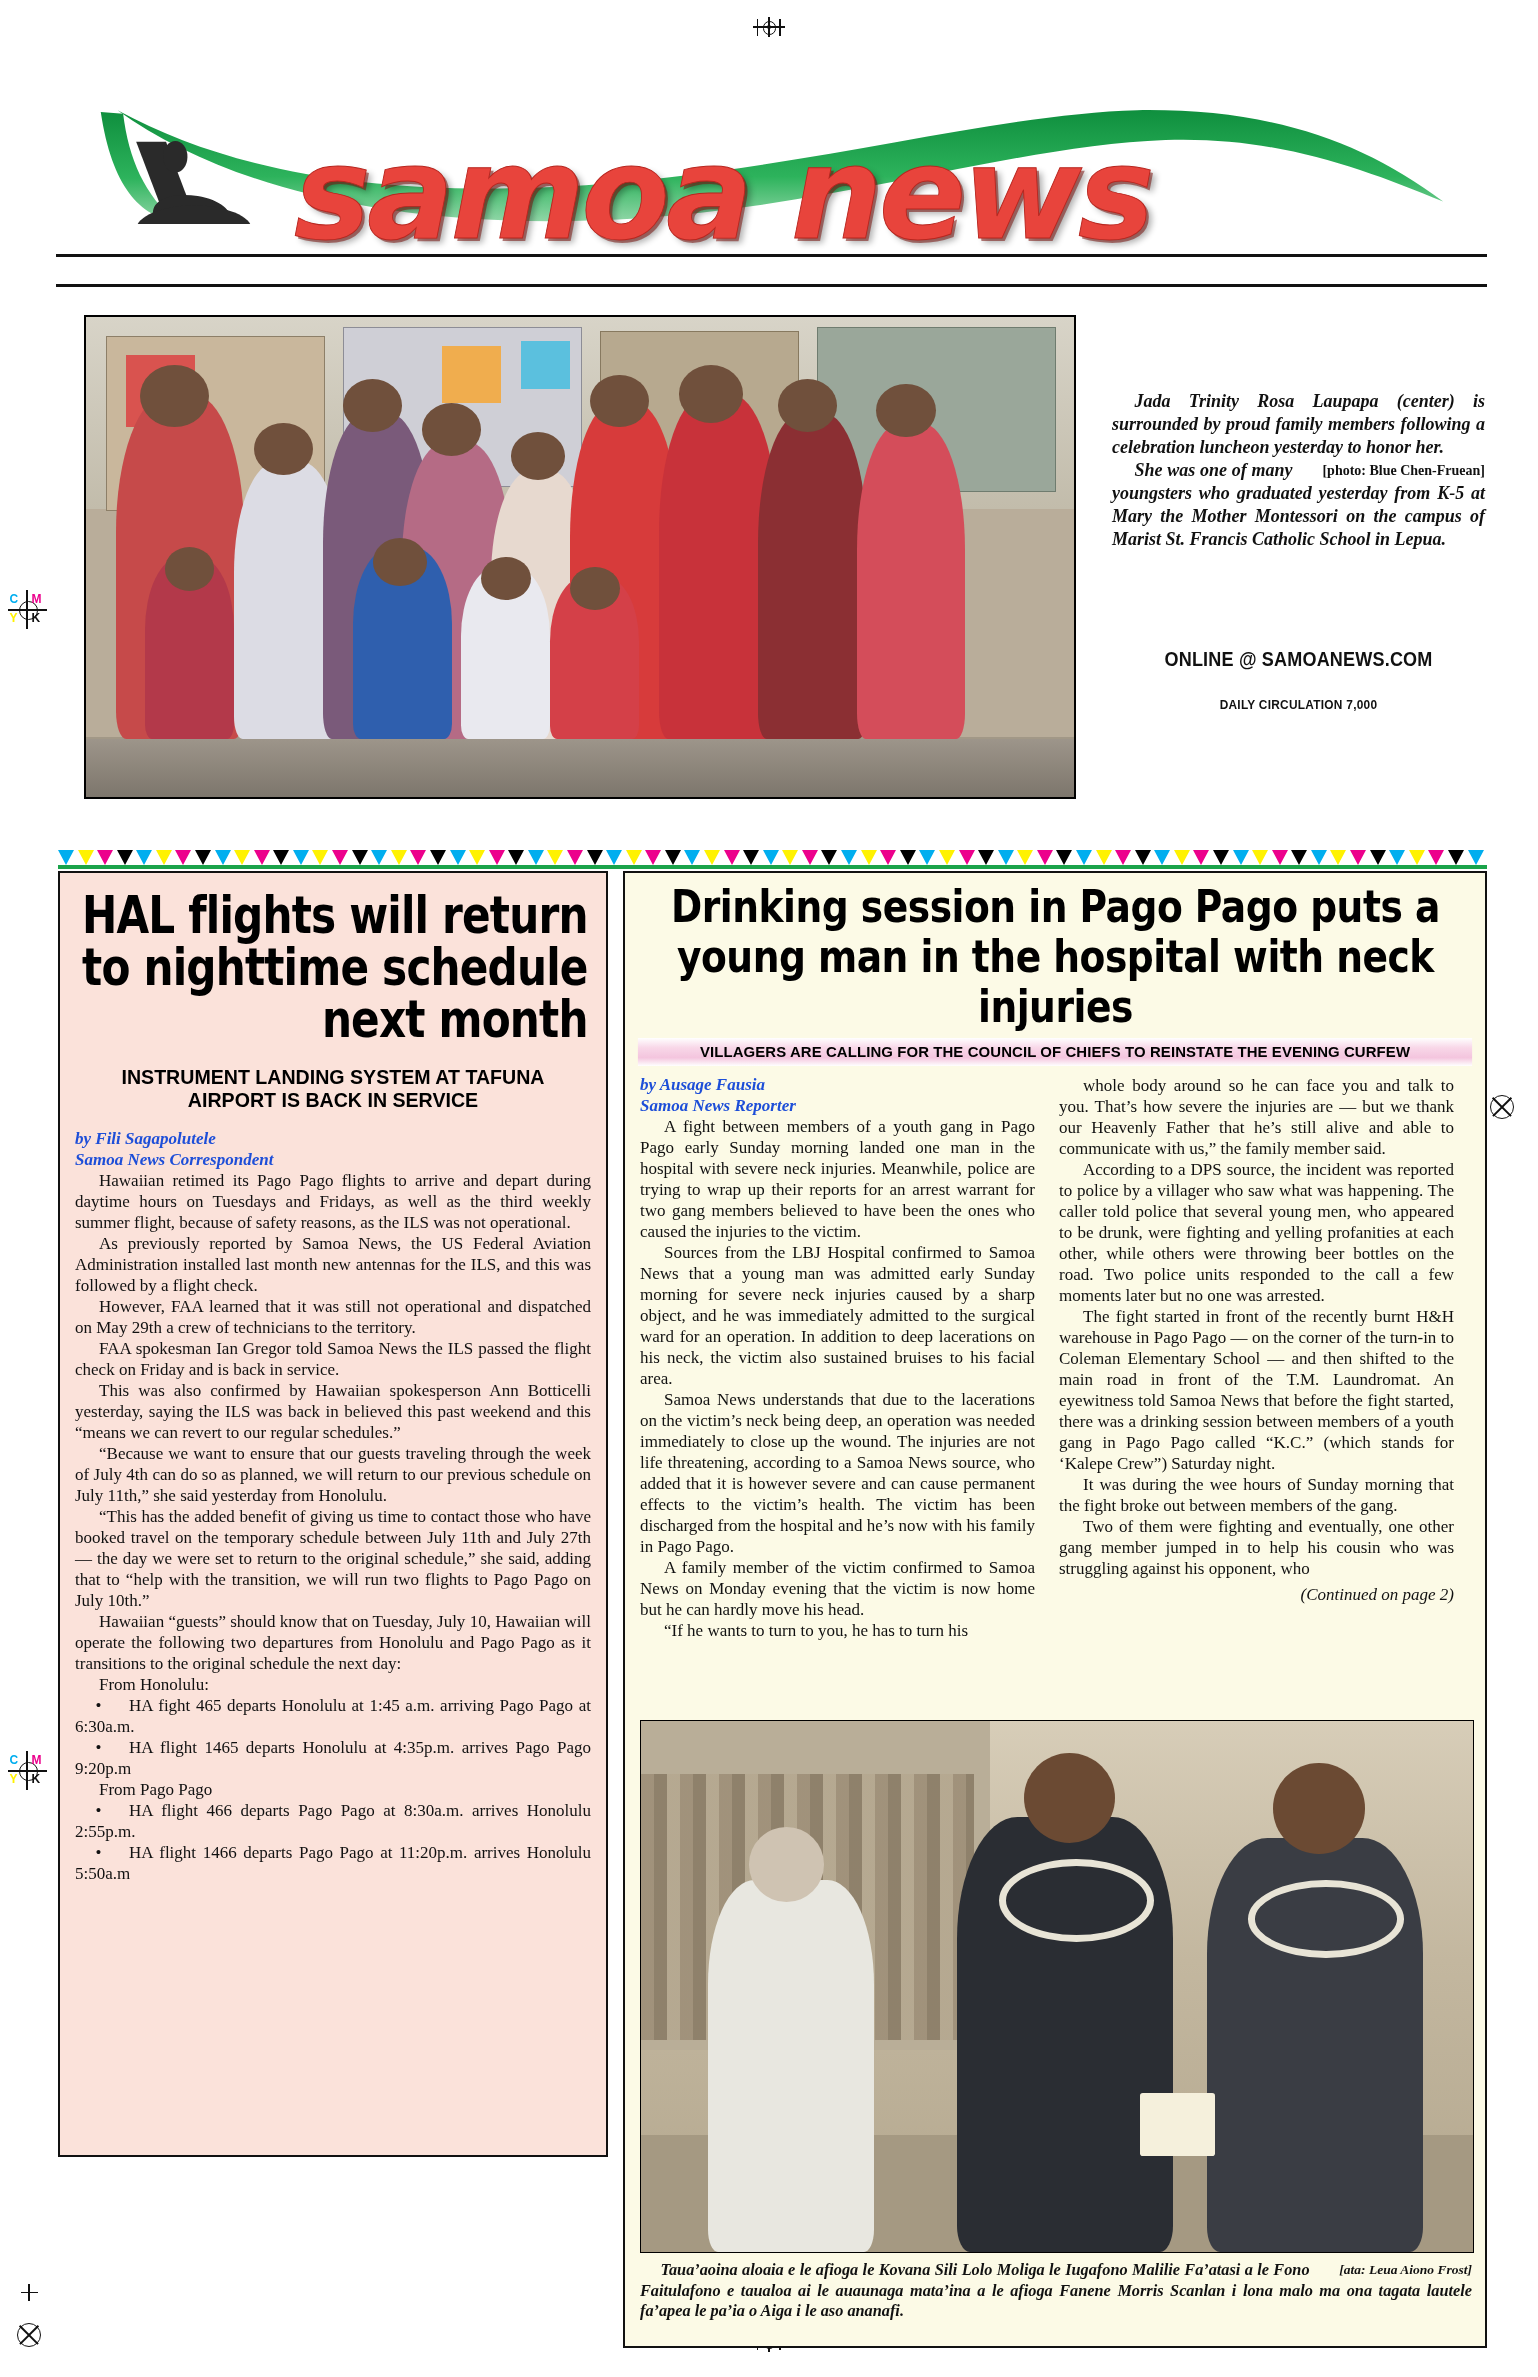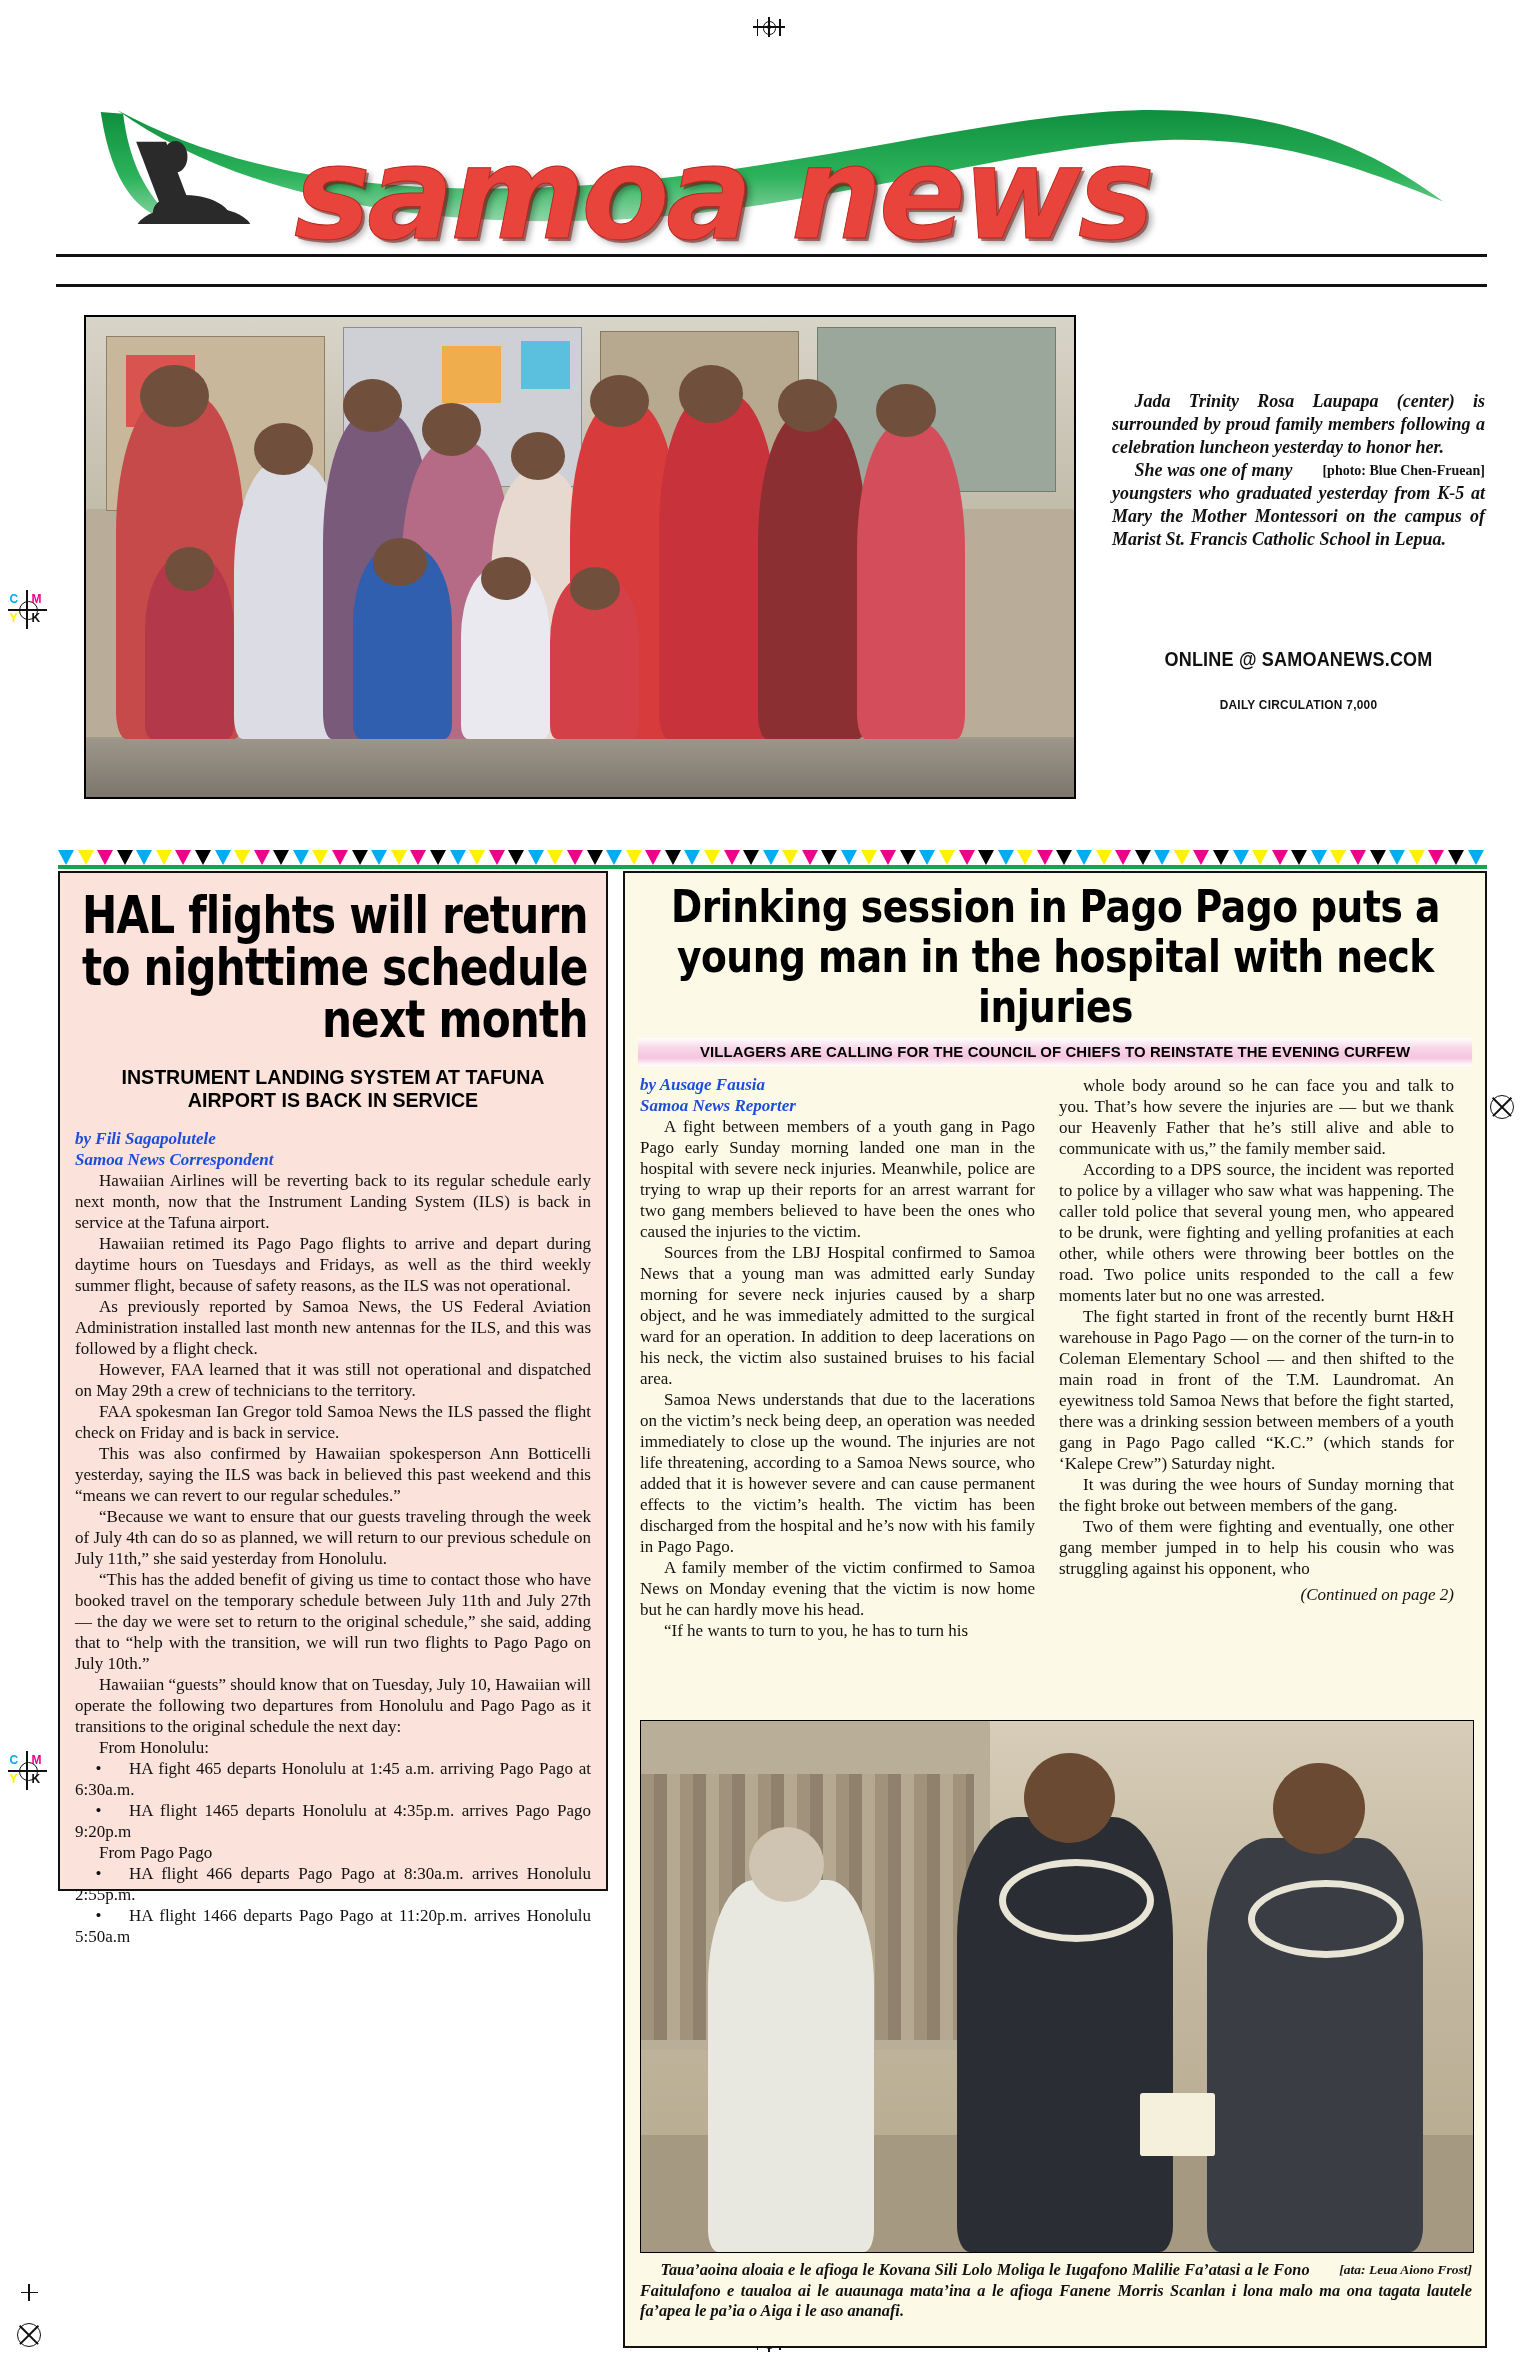--- a/index.html
+++ b/index.html
@@ -110,21 +110,21 @@
     letter-spacing:0.3px;color:#111;transform:scaleX(.88);transform-origin:center;
   }
 
   
   .band{position:absolute;left:58px;top:850px;width:1429px;height:15px;overflow:hidden;}
   .band .tri{position:absolute;top:0;width:0;height:0;border-left:8.4px solid transparent;border-right:8.4px solid transparent;border-top:15px solid #000;}
   .bandline{position:absolute;left:58px;top:865px;width:1429px;height:3.7px;background:#1aa34a;}
 
   
   .leftbox{
-    position:absolute;left:58px;top:871px;width:550px;height:1020px;
+    position:absolute;left:58px;top:871px;width:550px;height:1286px;
     background:#fbe2da;border:2.8px solid #111;box-sizing:border-box;
     padding:13px 15px 9.3px 15px;
   }
   .hl-left{
     font-family:"DejaVu Sans Condensed","Liberation Sans",sans-serif;
     font-weight:bold;font-size:51px;line-height:52px;color:#000;
     text-align:right;letter-spacing:-0.9px;transform:scaleX(.92);transform-origin:left top;
     margin:3.7px 0 0 0;width:108%;
   }
   .sub-left{
@@ -393,21 +393,20 @@
       <div class="tri" style="left: 1410px; border-top-color: rgb(0, 174, 239);"></div>
     </div>
   <div class="bandline"></div>
 
   <div class="leftbox">
     <div class="hl-left">HAL flights will return to nighttime schedule next month</div>
     <div class="sub-left">INSTRUMENT LANDING SYSTEM AT TAFUNA AIRPORT IS BACK IN SERVICE</div>
     <div class="byline">by Fili Sagapolutele</div>
     <div class="byline">Samoa News Correspondent</div>
     <div class="body" id="left-body">
-        <p>Hawaiian Airlines will be reverting back to its regular schedule early next month, now that the Instrument Landing System (ILS) is back in service at the Tafuna airport.</p>
         <p>Hawaiian retimed its Pago Pago flights to arrive and depart during daytime hours on Tuesdays and Fridays, as well as the third weekly summer flight, because of safety reasons, as the ILS was not operational.</p>
         <p>As previously reported by Samoa News, the US Federal Aviation Administration installed last month new antennas for the ILS, and this was followed by a flight check.</p>
         <p>However, FAA learned that it was still not operational and dispatched on May 29th a crew of technicians to the territory.</p>
         <p>FAA spokesman Ian Gregor told Samoa News the ILS passed the flight check on Friday and is back in service.</p>
         <p>This was also confirmed by Hawaiian spokesperson Ann Botticelli yesterday, saying the ILS was back in believed this past weekend and this “means we can revert to our regular schedules.”</p>
         <p>“Because we want to ensure that our guests traveling through the week of July 4th can do so as planned, we will return to our previous schedule on July 11th,” she said yesterday from Honolulu.</p>
         <p>“This has the added benefit of giving us time to contact those who have booked travel on the temporary schedule between July 11th and July 27th — the day we were set to return to the original schedule,” she said, adding that to “help with the transition, we will run two flights to Pago Pago on July 10th.”</p>
         <p>Hawaiian “guests” should know that on Tuesday, July 10, Hawaiian will operate the following two departures from Honolulu and Pago Pago as it transitions to the original schedule the next day:</p>
         <p>From Honolulu:</p>
         <p class="bullet"><span class="b">•</span>HA fight 465 departs Honolulu at 1:45 a.m. arriving Pago Pago at 6:30a.m.</p>

